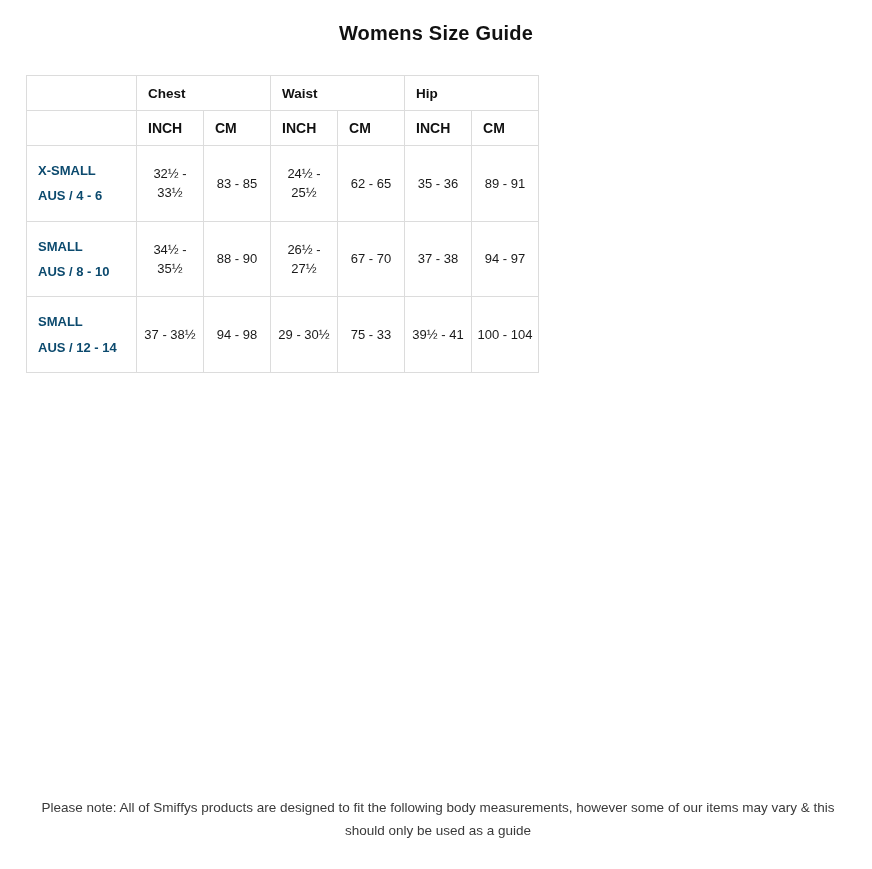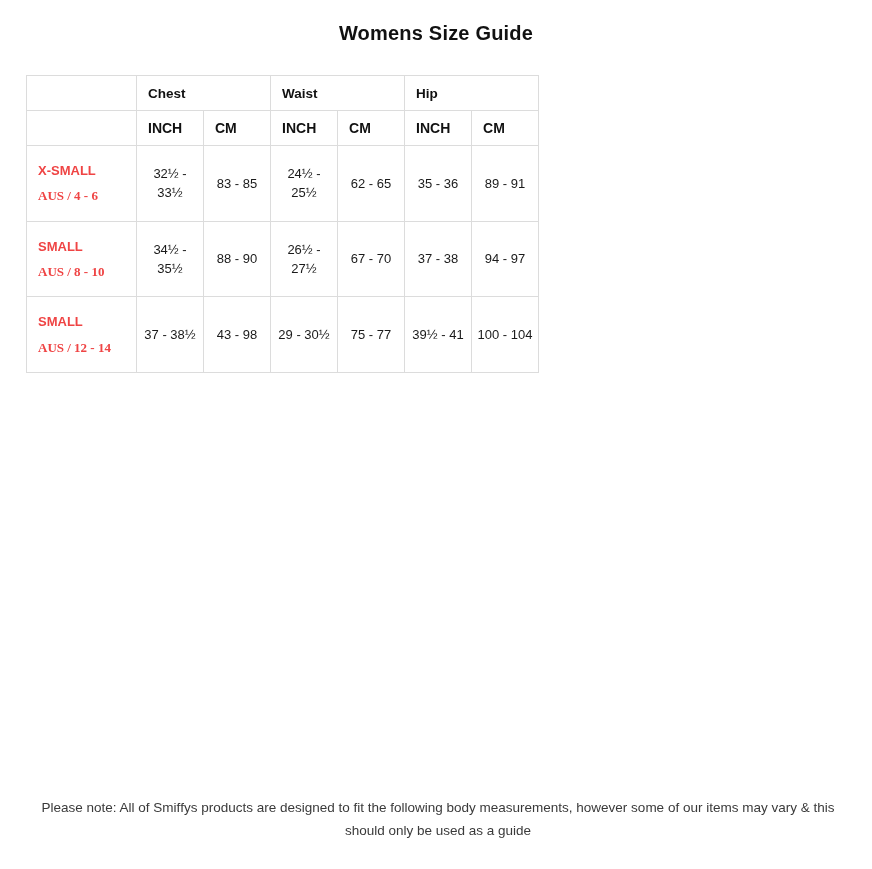--- a/index.html
+++ b/index.html
@@ -62,27 +62,26 @@
     color: #111111;
     padding-left: 11px !important;
   }
   .corner-cell {
     border-left: 1px solid #dcdcdc;
   }
   .row-label {
     padding: 12px 10px 12px 11px !important;
     font-size: 13px;
     font-weight: bold;
-    color: #ef4444;
+    color: #0c4a6e;
     line-height: 1.95;
     text-align: left;
   }
   .row-label .l2 {
     display: block;
-    font-family: Liberation Serif, serif;
   }
   .cell {
     text-align: center;
     font-size: 13px;
     color: #1a1a1a;
     line-height: 1.5;
     padding: 10px 4px !important;
   }
   .note {
     position: absolute;
@@ -159,23 +158,23 @@
           <td class="cell">37 - 38</td>
           <td class="cell">94 - 97</td>
         </tr>
 
         <tr>
           <td class="row-label">
             <span>SMALL</span>
             <span class="l2">AUS / 12 - 14</span>
           </td>
           <td class="cell">37 - 38½</td>
-          <td class="cell">43 - 98</td>
+          <td class="cell">94 - 98</td>
           <td class="cell">29 - 30½</td>
-          <td class="cell">75 - 77</td>
+          <td class="cell">75 - 33</td>
           <td class="cell">39½ - 41</td>
           <td class="cell">100 - 104</td>
         </tr>
 
 
 
 
 
       </tbody>
     </table>

